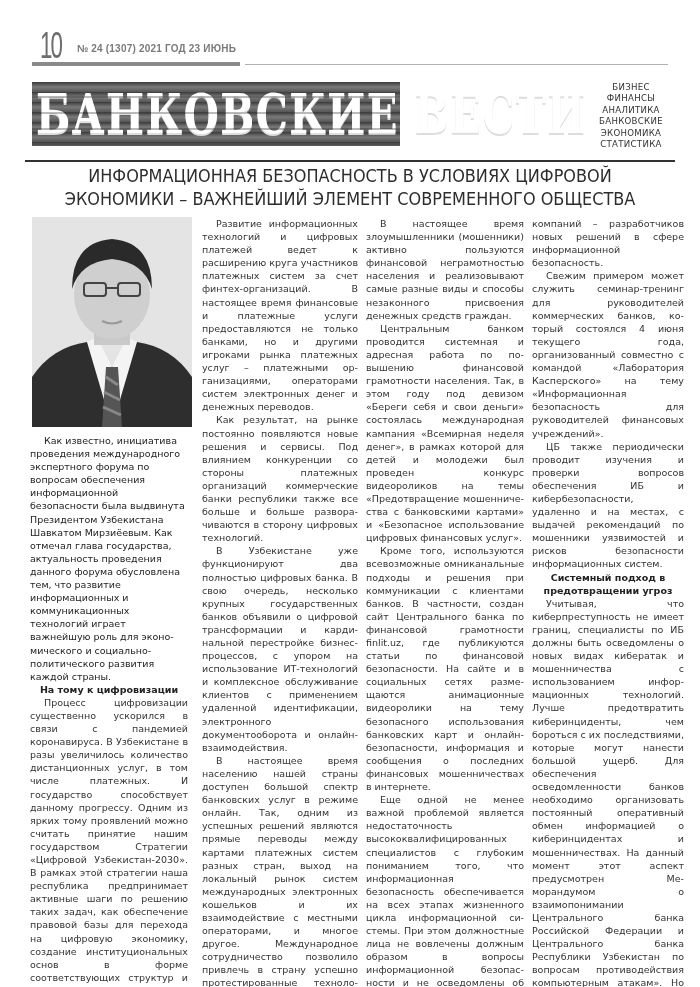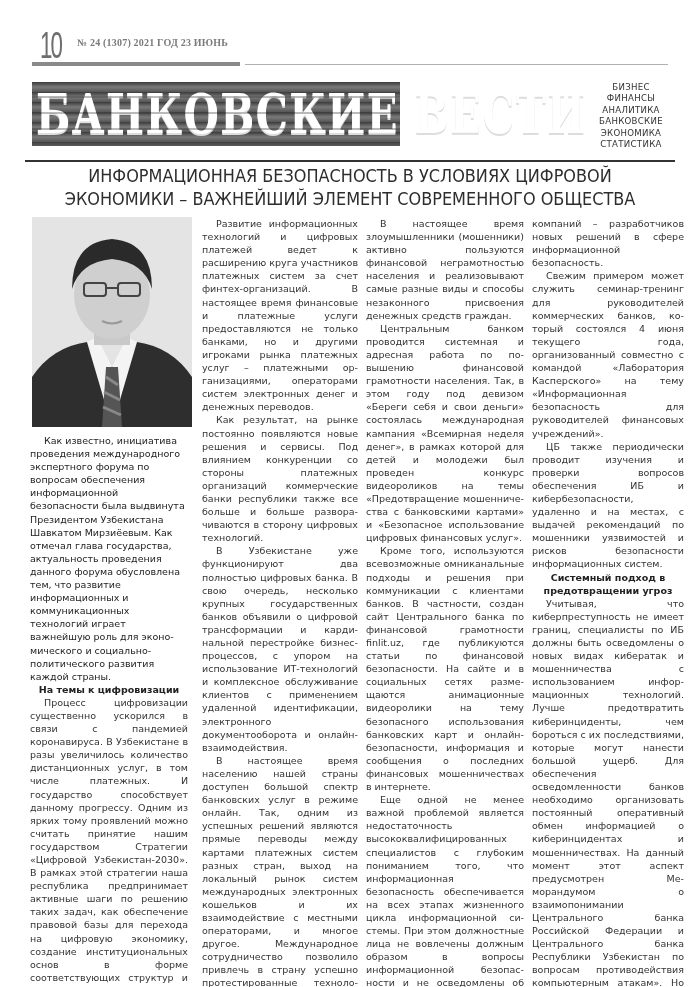--- a/index.html
+++ b/index.html
@@ -1,21 +1,21 @@
 <!DOCTYPE html>
 <html><head>
 <meta charset="utf-8">
 <style>
   * { box-sizing: border-box; margin: 0; padding: 0; }
   html, body { width: 700px; height: 987px; background: #fff; overflow: hidden; }
   body { font-family: "DejaVu Sans", "Liberation Sans", sans-serif; color: #2b2b2b; position: relative; }
 
   .masthead-top { position: absolute; left: 32px; top: 28px; width: 636px; height: 40px; }
   .page-num { position: absolute; left: 8px; top: 0; font-family: "Liberation Sans", sans-serif; font-size: 36px; color: #6e6e6e; letter-spacing: -3px; transform: scaleX(0.62); transform-origin: left top; line-height: 1; }
-  .issue { position: absolute; left: 45px; top: 9px; font-family: Liberation Serif, serif; font-weight: bold; font-size: 10px; color: #7a7a7a; letter-spacing: 0.2px; }
+  .issue { position: absolute; left: 45px; top: 15px; font-family: Liberation Sans, sans-serif; font-weight: bold; font-size: 10px; color: #7a7a7a; letter-spacing: 0.2px; }
   .rule-thick { position: absolute; left: 0; top: 34px; width: 208px; height: 4px; background: #8a8a8a; }
   .rule-thin { position: absolute; left: 213px; top: 36px; width: 423px; height: 1px; background: #b0b0b0; }
 
   .logo { position: absolute; left: 32px; top: 82px; width: 368px; height: 64px; display: flex; align-items: center; }
   .logo-bg { position: absolute; left: 0; top: 0; width: 368px; height: 64px;
     background: repeating-linear-gradient(180deg, #3a3a3a 0px, #7a7a7a 5px, #555 10px); }
   .logo-letters { position: absolute; left: 4px; top: 0; height: 64px; font-family: "DejaVu Serif", serif; font-weight: bold; font-size: 54px; line-height: 64px; color: #fff; white-space: nowrap; transform: scaleX(0.745); transform-origin: left center; letter-spacing: 2px; text-shadow: 0 2px 0 #ddd; }
   .logo-stripes { position: absolute; left: 0; top: 0; width: 368px; height: 64px; pointer-events: none;
     background: repeating-linear-gradient(180deg, transparent 0px, transparent 14px, rgba(60,60,60,0.35) 14px, rgba(60,60,60,0.35) 16px); }
 
@@ -78,21 +78,21 @@
     <path d="M40 72 Q40 25 80 22 Q120 25 120 72 Q112 45 80 42 Q48 45 40 72 Z" fill="#2a2a2a"></path>
     <rect x="52" y="66" width="22" height="13" rx="3" fill="none" stroke="#444" stroke-width="2"></rect>
     <rect x="86" y="66" width="22" height="13" rx="3" fill="none" stroke="#444" stroke-width="2"></rect>
     <line x1="74" y1="71" x2="86" y2="71" stroke="#444" stroke-width="2"></line>
     <path d="M70 104 Q80 109 90 104" stroke="#999" stroke-width="2" fill="none"></path>
   </svg>
 </div>
 
 <div class="col col1">
   <p class="lead">Как известно, инициатива проведения международного экспертного форума по вопросам обеспечения информационной безопасности была выдвинута Пре­зидентом Узбекистана Шавкатом Мирзиёевым. Как отмечал глава государства, актуальность проведе­ния данного форума обусловлена тем, что развитие информационных и коммуникационных технологий играет важнейшую роль для эконо­мического и социально-политиче­ского развития каждой страны.</p>
-  <p class="subhead">На темы к цифровизации</p>
+  <p class="subhead">На тому к цифровизации</p>
   <p>Процесс цифровизации суще­ственно ускорился в связи с панде­мией коронавируса. В Узбекистане в разы увеличилось количество дис­танционных услуг, в том числе пла­тежных. И государство способствует данному прогрессу. Одним из ярких тому проявлений можно считать принятие нашим государством Стра­тегии «Цифровой Узбекистан-2030». В рамках этой стратегии наша ре­спублика предпринимает активные шаги по решению таких задач, как обеспечение правовой базы для перехода на цифровую экономику, создание институциональных основ в форме соответствующих структур и необходимых процедур для коор­динации, исполнения, мониторинга, контроля и оценки принимаемых мер, обучение и подготовка высоко­квалифицированных специалистов в области цифровой экономики, а так­же населения к условиям цифрови­зации.</p>
 
 </div>
 
 <div class="col col2">
   <p>Развитие информационных тех­нологий и цифровых платежей ведет к расширению круга участ­ников платежных систем за счет финтех-организаций. В настоящее время финансовые и платежные ус­луги предоставляются не только бан­ками, но и другими игроками рынка платежных услуг – платежными ор­ганизациями, операторами систем электронных денег и денежных пе­реводов.</p>
   <p>Как результат, на рынке посто­янно появляются новые решения и сервисы. Под влиянием конкуренции со стороны платежных организаций коммерческие банки республики также все больше и больше развора­чиваются в сторону цифровых техно­логий.</p>
   <p>В Узбекистане уже функциониру­ют два полностью цифровых банка. В свою очередь, несколько крупных государственных банков объявили о цифровой трансформации и карди­нальной перестройке бизнес-про­цессов, с упором на использование ИТ-технологий и комплексное об­служивание клиентов с примене­нием удаленной идентификации, электронного документооборота и онлайн-взаимодействия.</p>
   <p>В настоящее время населению на­шей страны доступен большой спектр банковских услуг в режиме онлайн. Так, одним из успешных решений являются прямые переводы между картами платежных систем разных стран, выход на локальный рынок систем международных электрон­ных кошельков и их взаимодействие с местными операторами, и многое другое. Международное сотрудни­чество позволило привлечь в страну успешно протестированные техноло­гические новшества, такие как токе­низированные платежи с помощью NFC, использование QR-кодов для оплаты, применение смартфонов в качестве терминалов (tap-to-phone) и т.д. Примечательно, что Республика Узбекистан одной из первых на пост­советском пространстве реализовала систему мгновенных платежей для хозяйствующих субъектов и пред­принимателей в режиме 24/7.</p>
 

